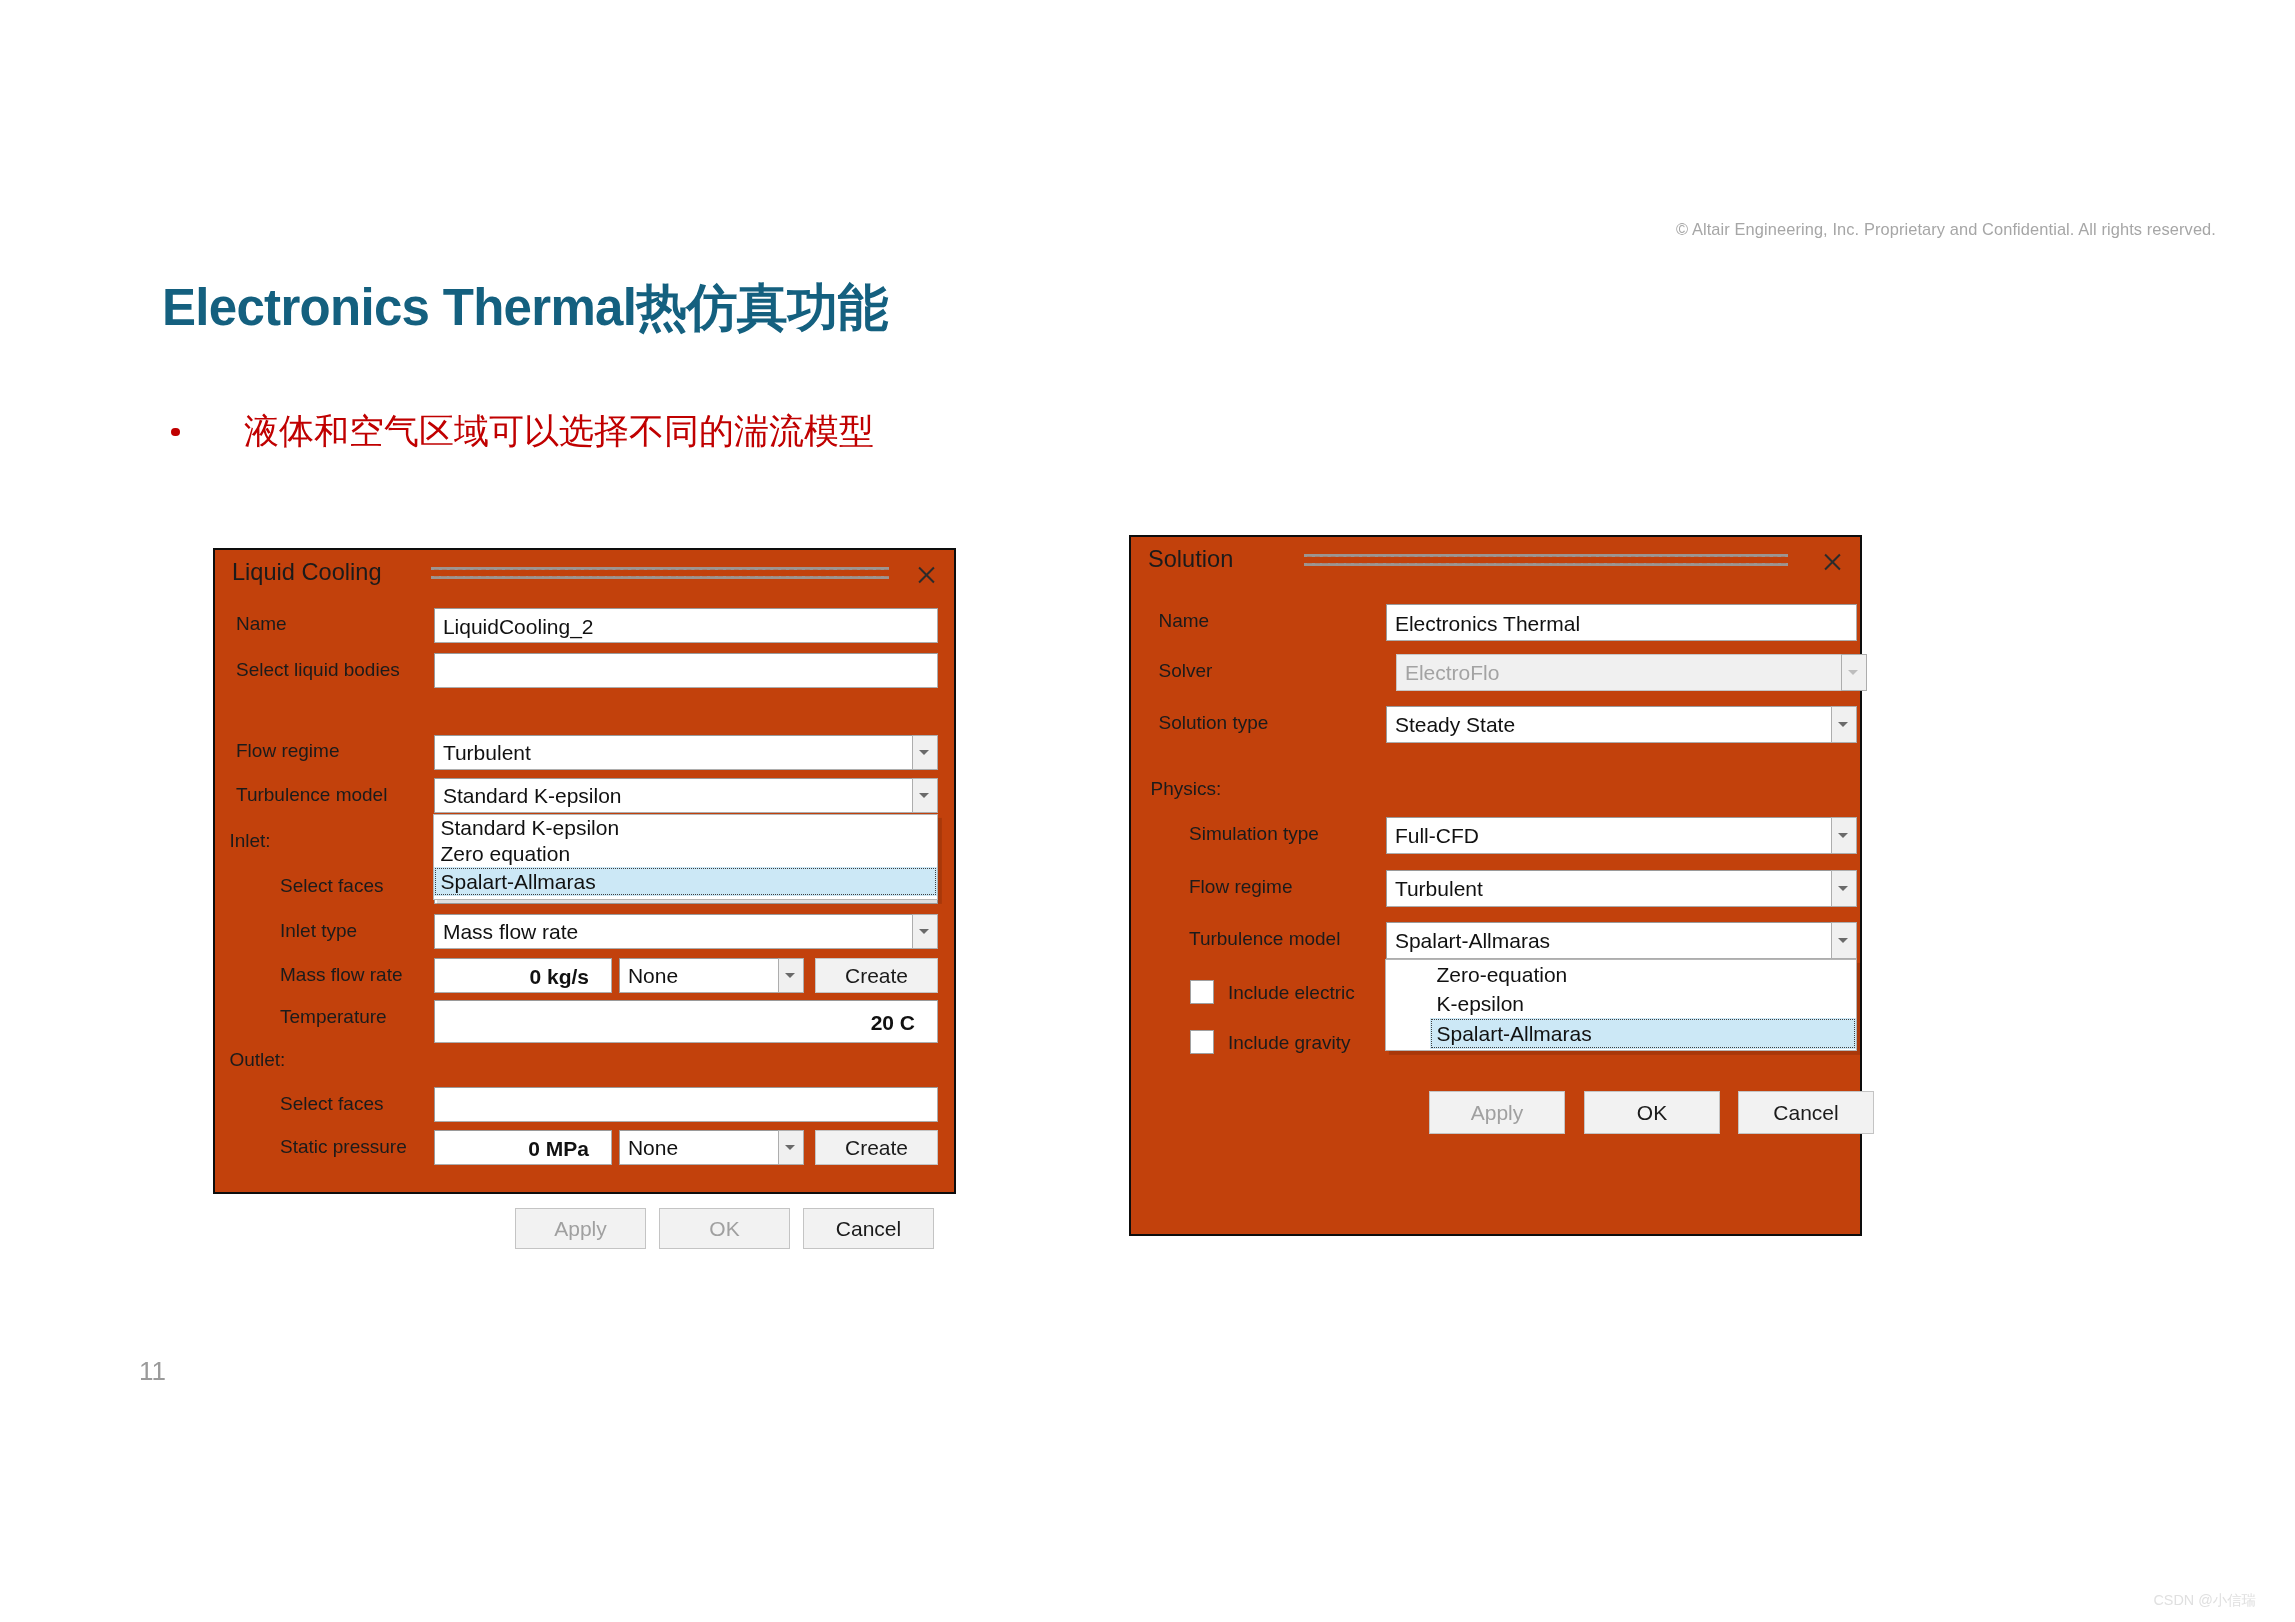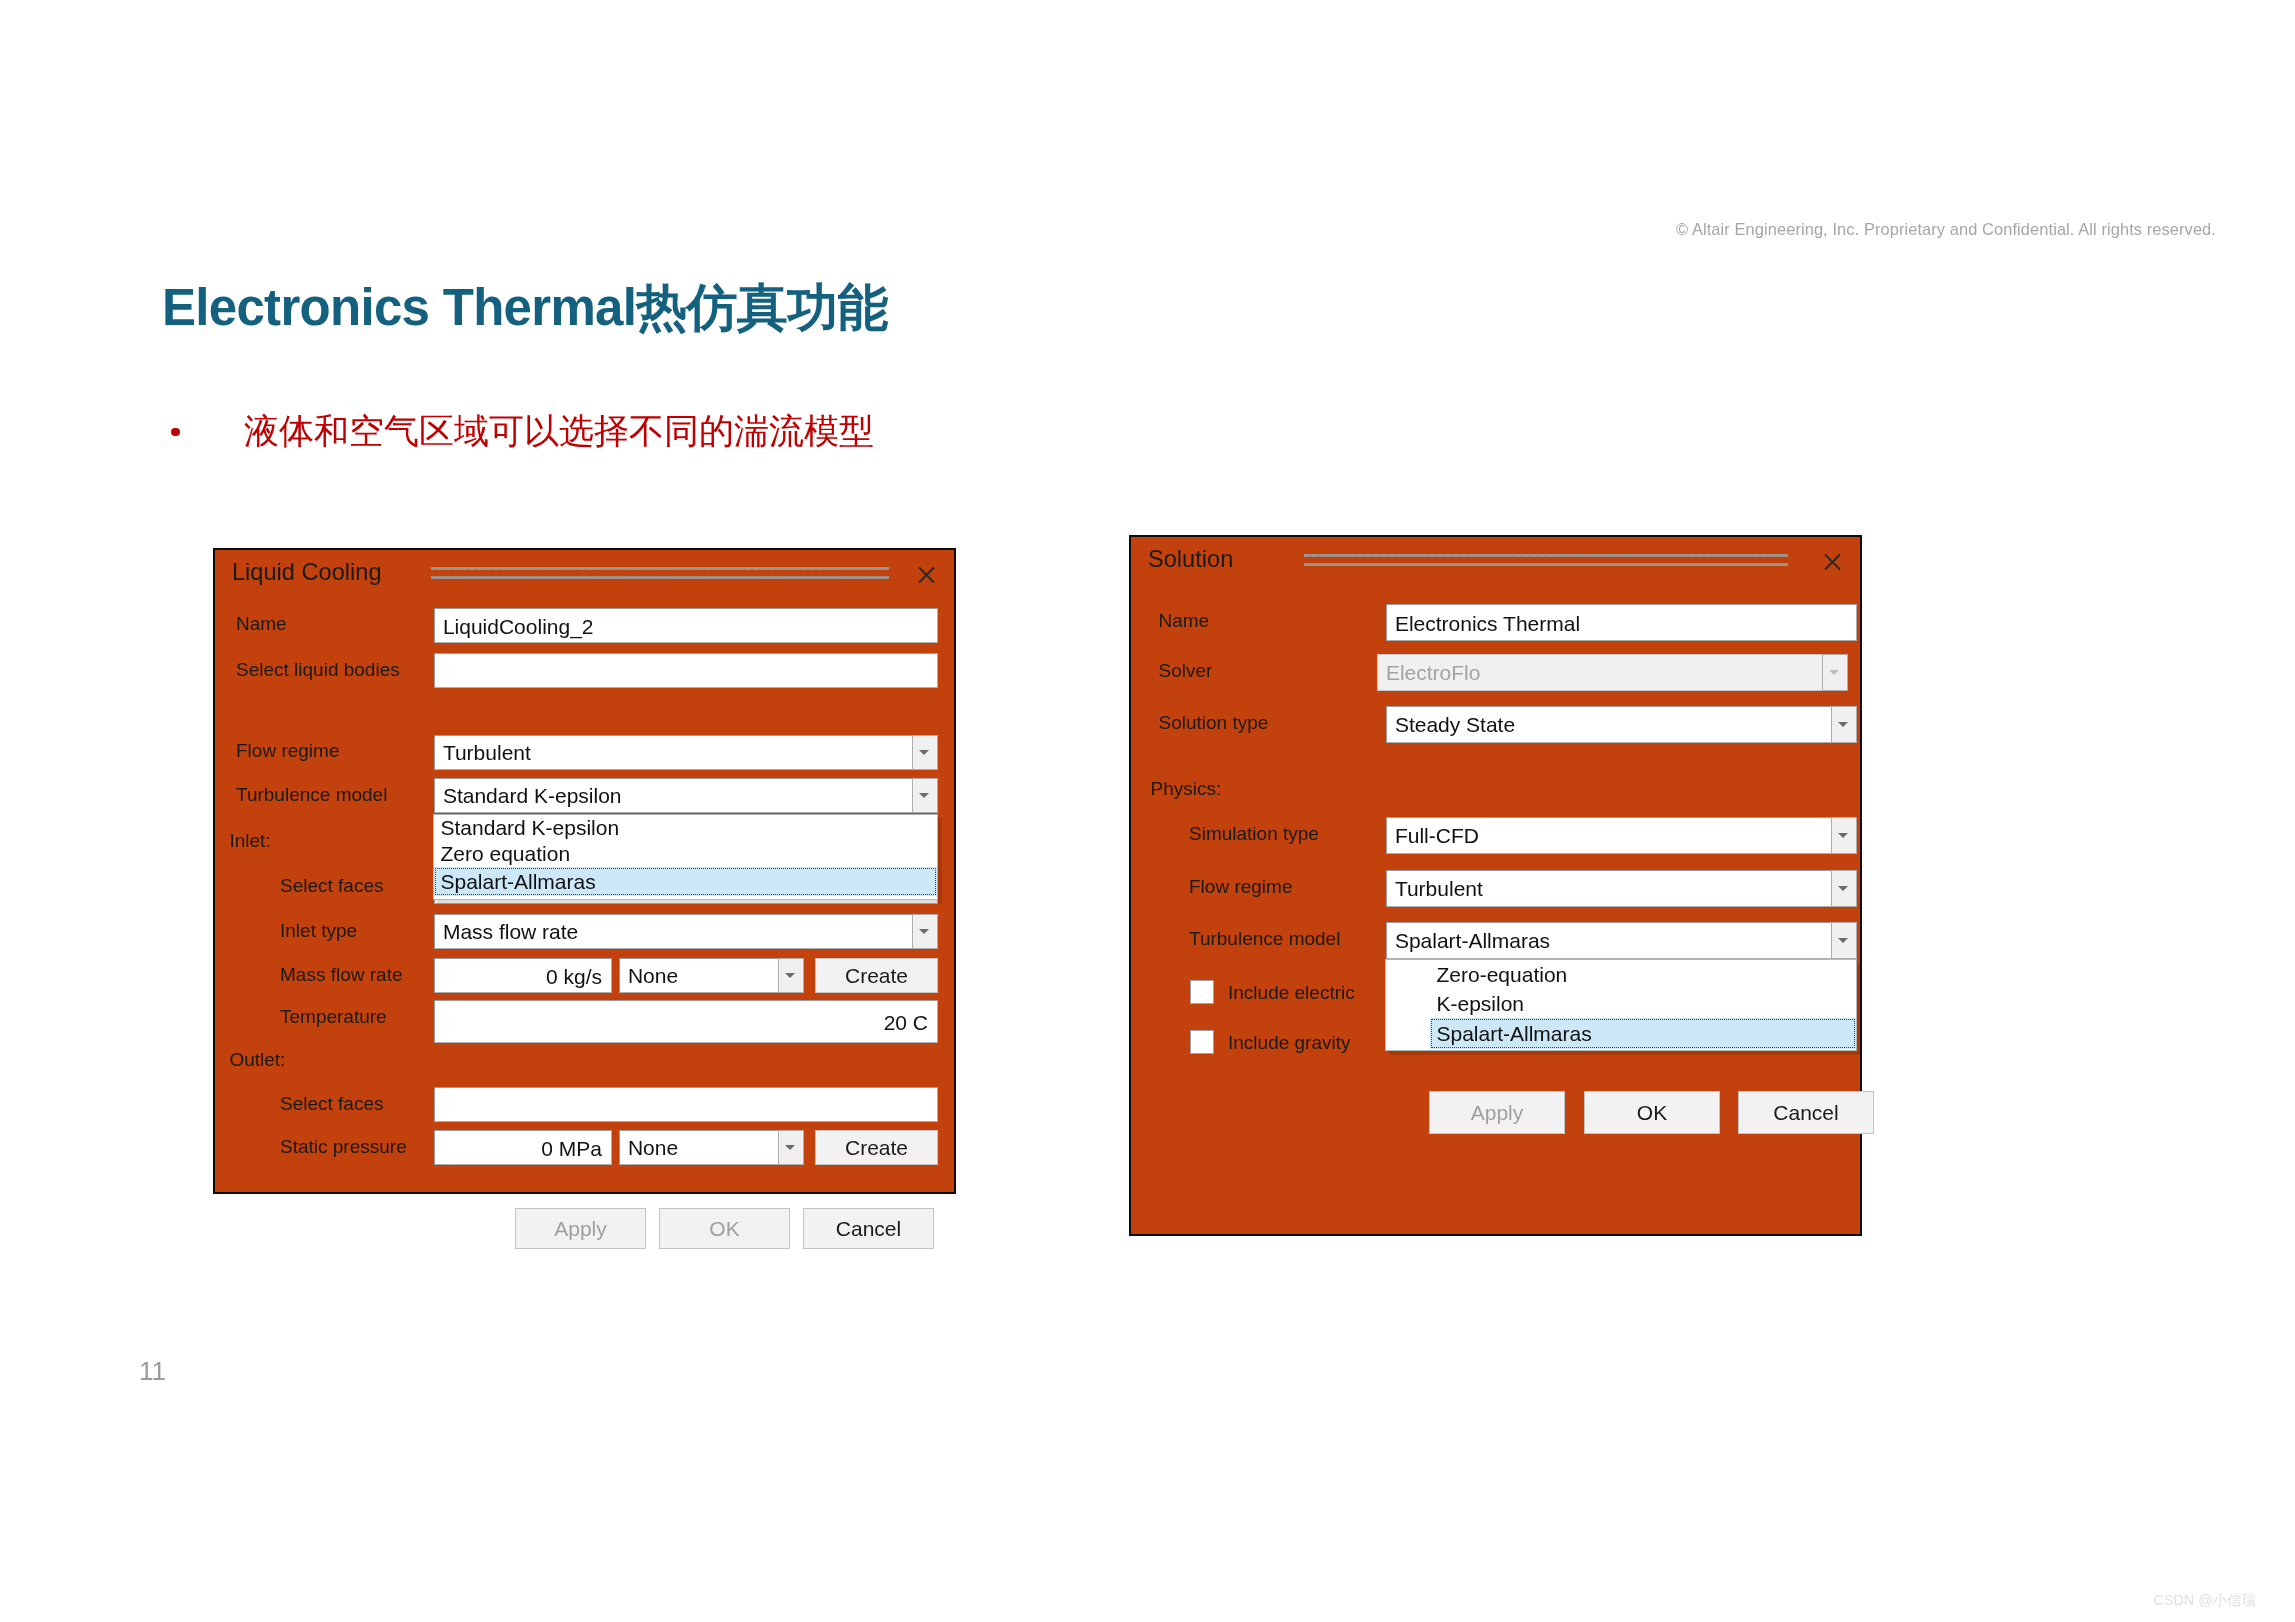--- a/index.html
+++ b/index.html
@@ -156,21 +156,22 @@
   }
   .tf span {
     position: absolute;
     left: 7.9px;
     top: 50%;
     transform: translateY(-50%);
     white-space: nowrap;
   }
   .tf.right span {
     left: auto;
-    right: 9px;
+    right: 22px;
+    font-weight: bold;
   }
 
   .combo {
     position: absolute;
     box-sizing: border-box;
     background: #ffffff;
     border: 1.3px solid #adadad;
     border-top-color: #9a9a9a;
     border-left-color: #9a9a9a;
   }
@@ -376,21 +377,21 @@
     </div>
     <div class="dlg-close" style="right:14.4px;"></div>
   </div>
 
   <div class="lbl" style="left:27.5px; top:73px;">Name</div>
   <div class="tf" style="left:255px; top:67px; width:471px; height:37px;">
     <span>Electronics Thermal</span>
   </div>
 
   <div class="lbl" style="left:27.5px; top:123px;">Solver</div>
-  <div class="combo disabled" style="left:246px; top:117px; width:471px; height:37px;">
+  <div class="combo disabled" style="left:265px; top:117px; width:471px; height:37px;">
     <div class="val">ElectroFlo</div>
     <div class="arrow"></div>
   </div>
 
   <div class="lbl" style="left:27.5px; top:175px;">Solution type</div>
   <div class="combo" style="left:255px; top:169px; width:471px; height:37px;">
     <div class="val">Steady State</div>
     <div class="arrow"></div>
   </div>
 

